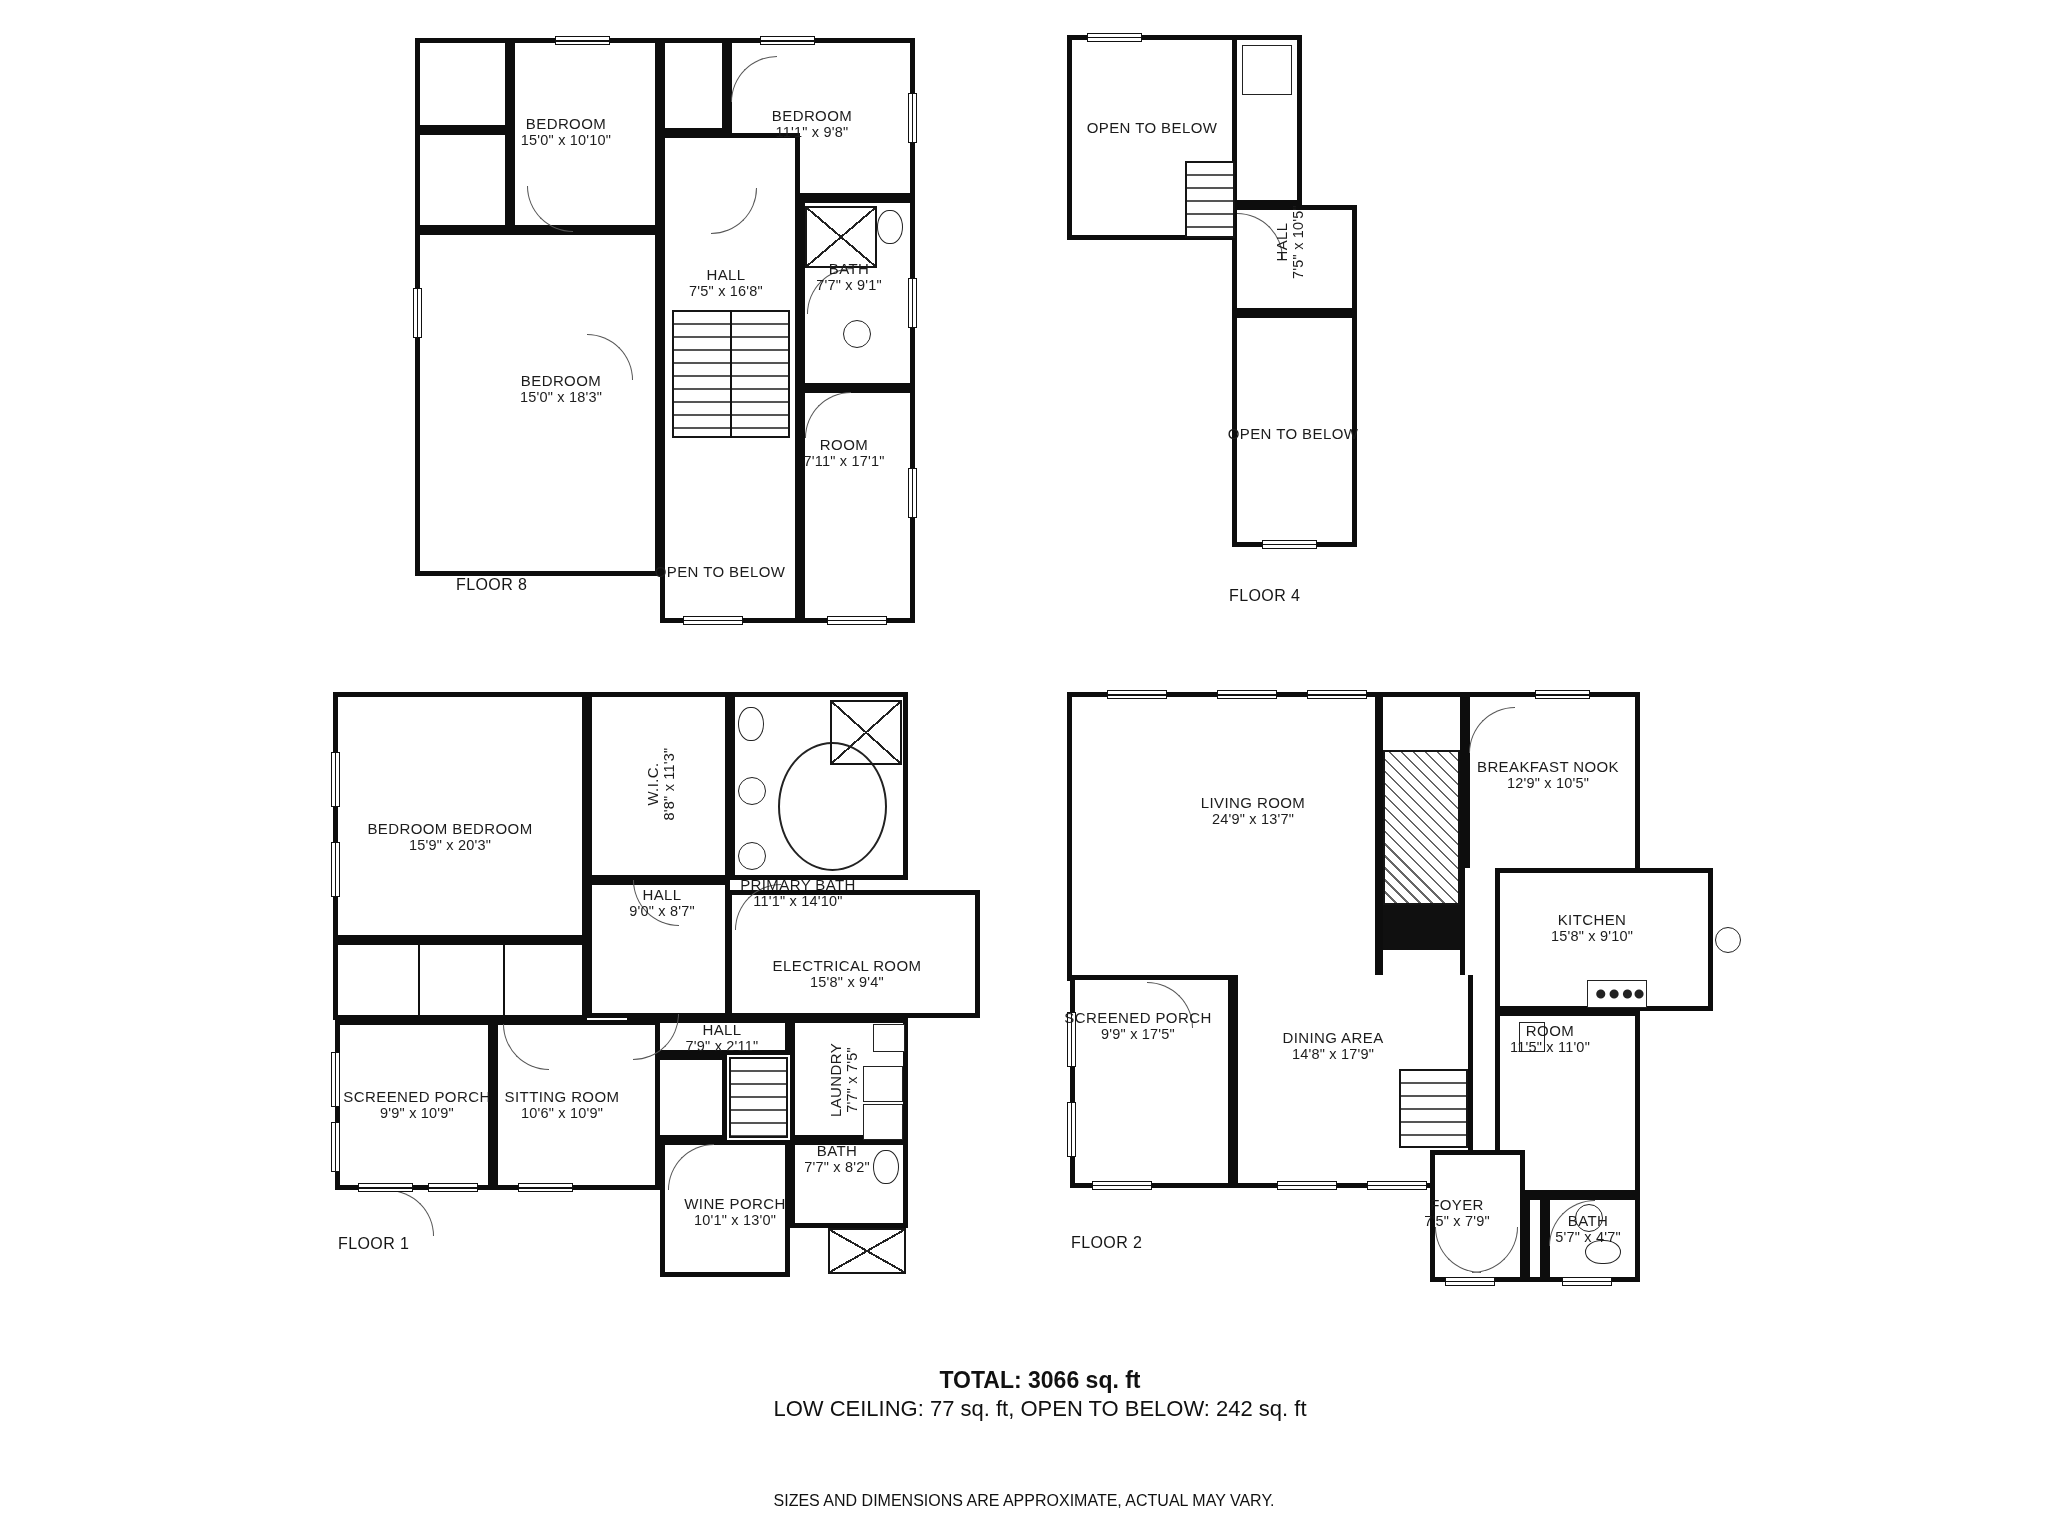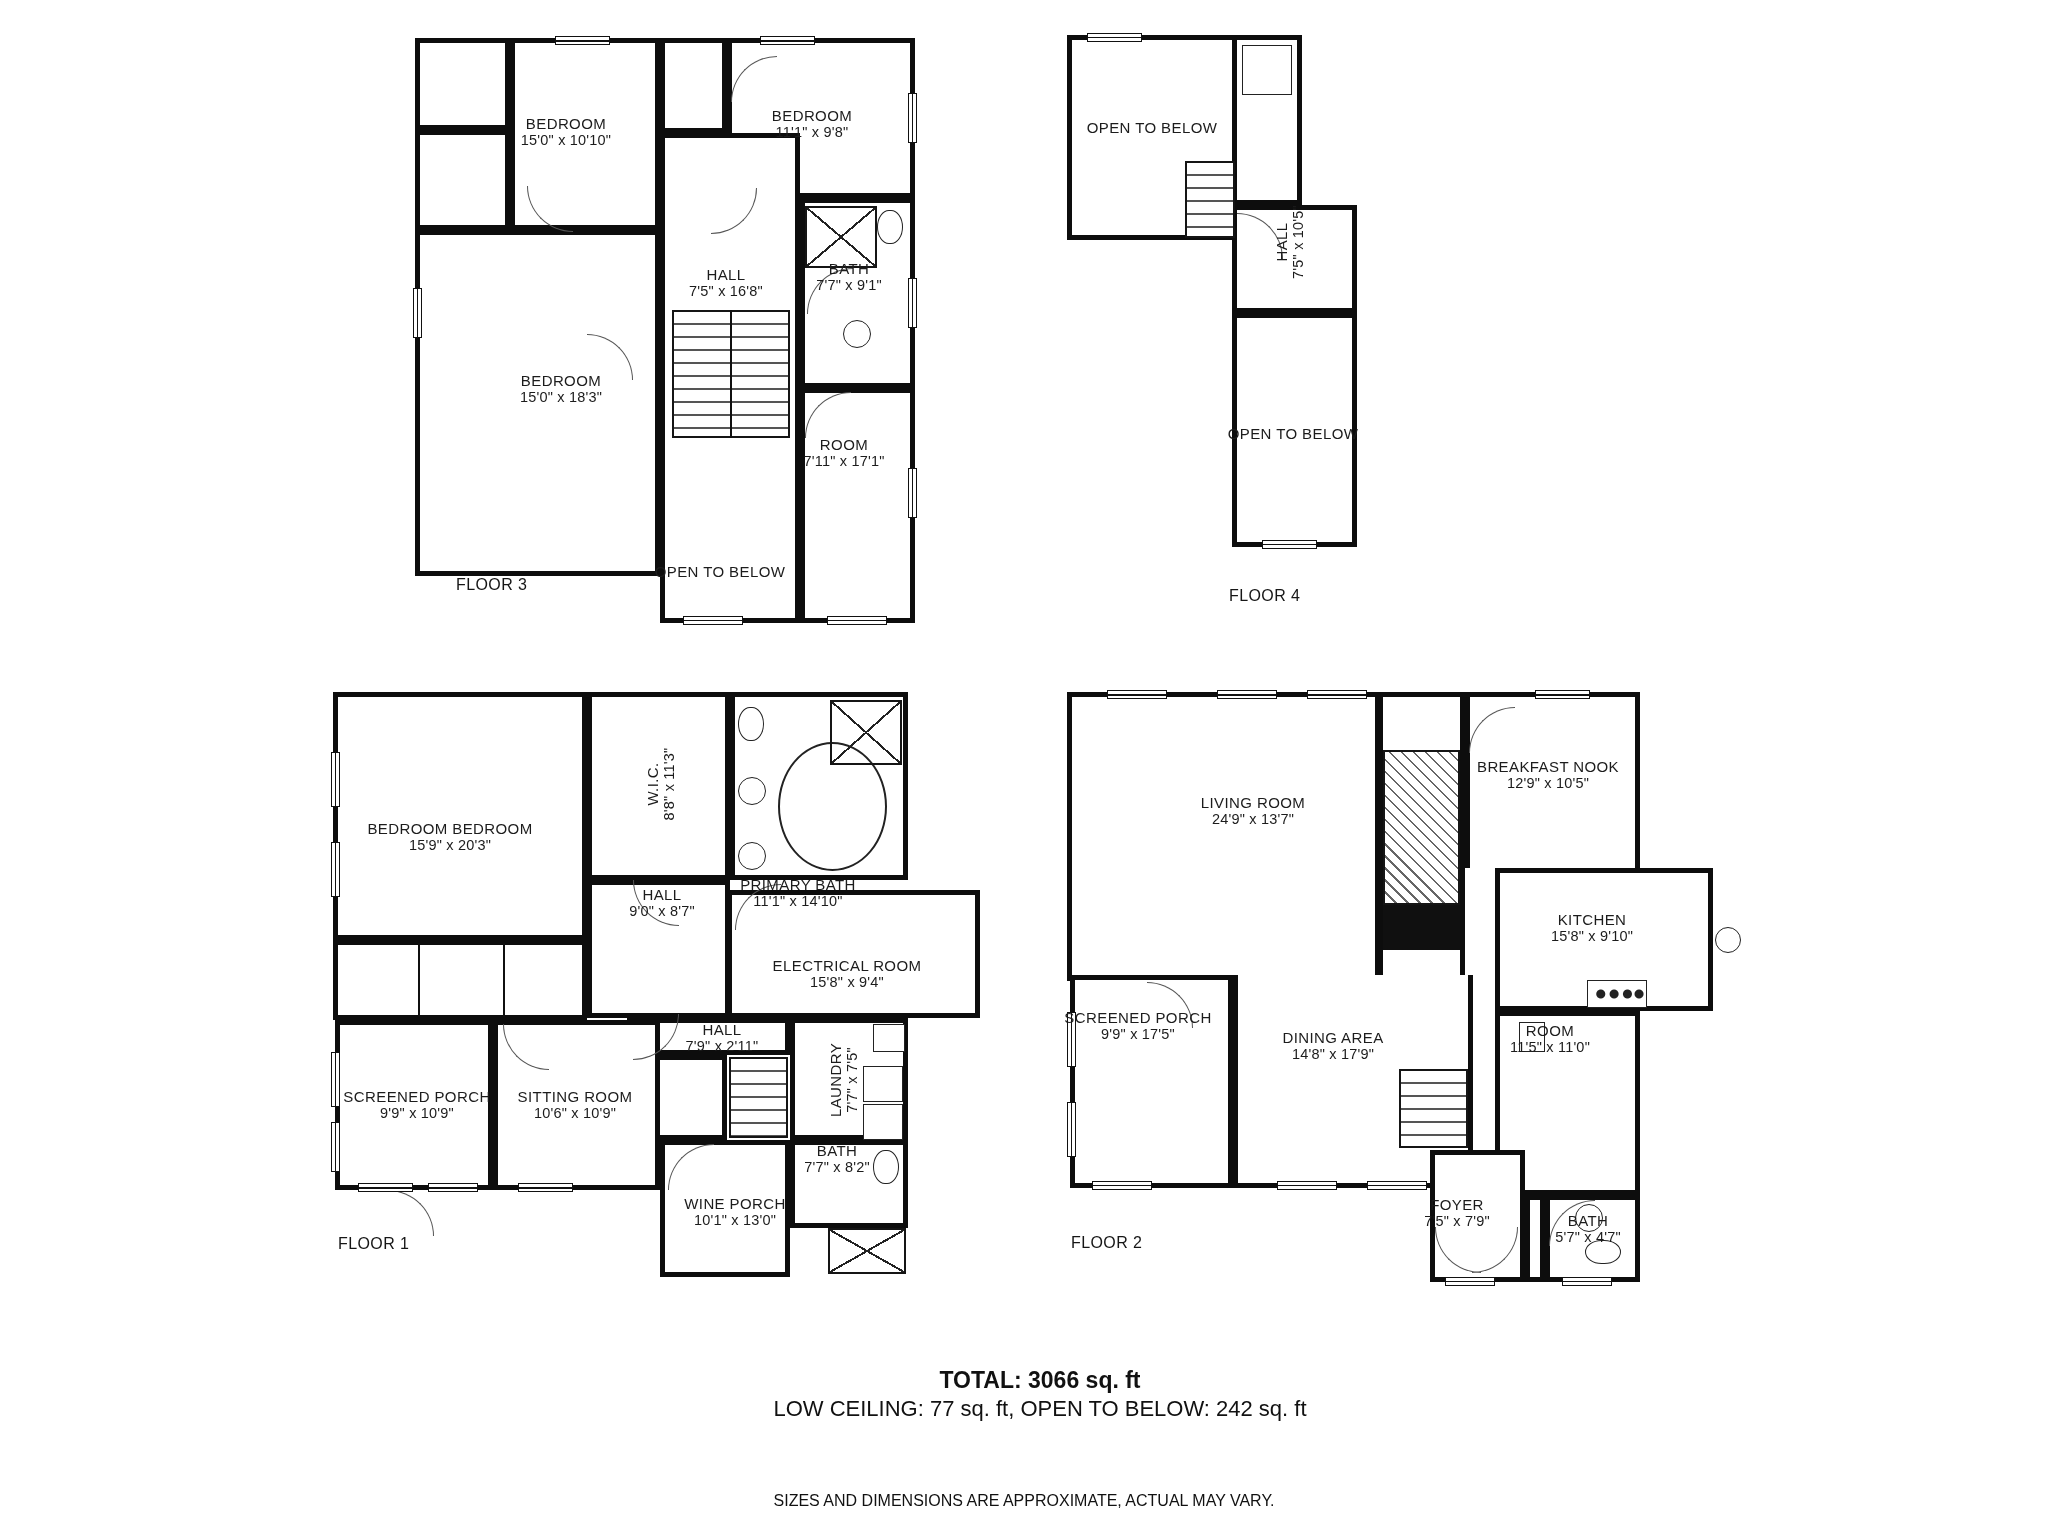--- a/index.html
+++ b/index.html
@@ -101,21 +101,21 @@
       <span class="nm">BEDROOM</span>
       <span class="dm">15'0" x 18'3"</span>
     </div>
     <div class="rl" style="left:429px;top:414px">
       <span class="nm">ROOM</span>
       <span class="dm">7'11" x 17'1"</span>
     </div>
     <div class="rl" style="left:305px;top:533px">
       <span class="nm">OPEN TO BELOW</span>
     </div>
-    <div class="ftag" style="left:41px;top:538px">FLOOR 3</div>
+    <div class="ftag" style="left:41px;top:538px">FLOOR 8</div>
   </div>
 
   <div class="plan" style="left:1067px;top:35px;width:295px;height:590px">
     <div class="room" style="left:0;top:0;width:170px;height:205px"></div>
     <div class="room" style="left:165px;top:0;width:70px;height:170px"></div>
     <div class="room" style="left:165px;top:170px;width:125px;height:108px"></div>
     <div class="room" style="left:165px;top:278px;width:125px;height:234px"></div>
 
     <div class="sbox" style="left:175px;top:10px;width:50px;height:50px"></div>
     <div class="stairs" style="left:118px;top:126px;width:50px;height:77px"></div>
@@ -205,21 +205,21 @@
       <span class="dm">7'9" x 2'11"</span>
     </div>
     <div class="rl vert" style="left:510px;top:388px">
       <span class="nm">LAUNDRY</span>
       <span class="dm">7'7" x 7'5"</span>
     </div>
     <div class="rl" style="left:84px;top:412px">
       <span class="nm">SCREENED PORCH</span>
       <span class="dm">9'9" x 10'9"</span>
     </div>
-    <div class="rl" style="left:242px;top:412px">
+    <div class="rl" style="left:229px;top:412px">
       <span class="nm">SITTING ROOM</span>
       <span class="dm">10'6" x 10'9"</span>
     </div>
     <div class="rl" style="left:504px;top:466px">
       <span class="nm">BATH</span>
       <span class="dm">7'7" x 8'2"</span>
     </div>
     <div class="rl" style="left:402px;top:519px">
       <span class="nm">WINE PORCH</span>
       <span class="dm">10'1" x 13'0"</span>

